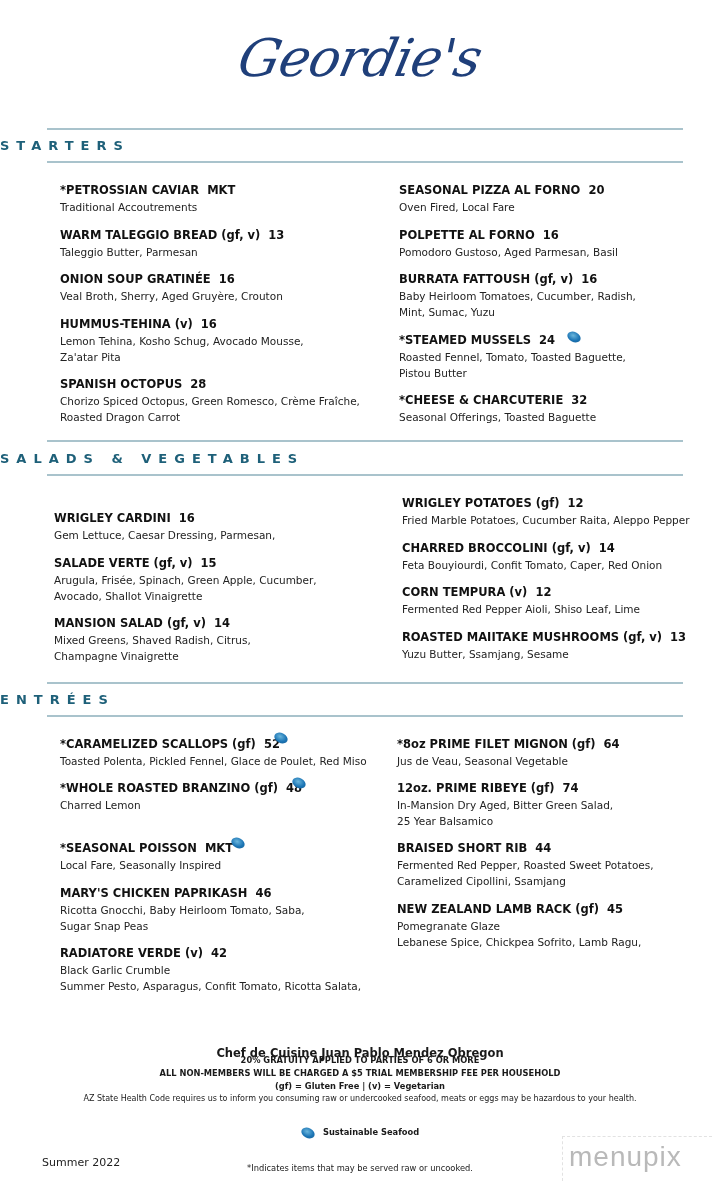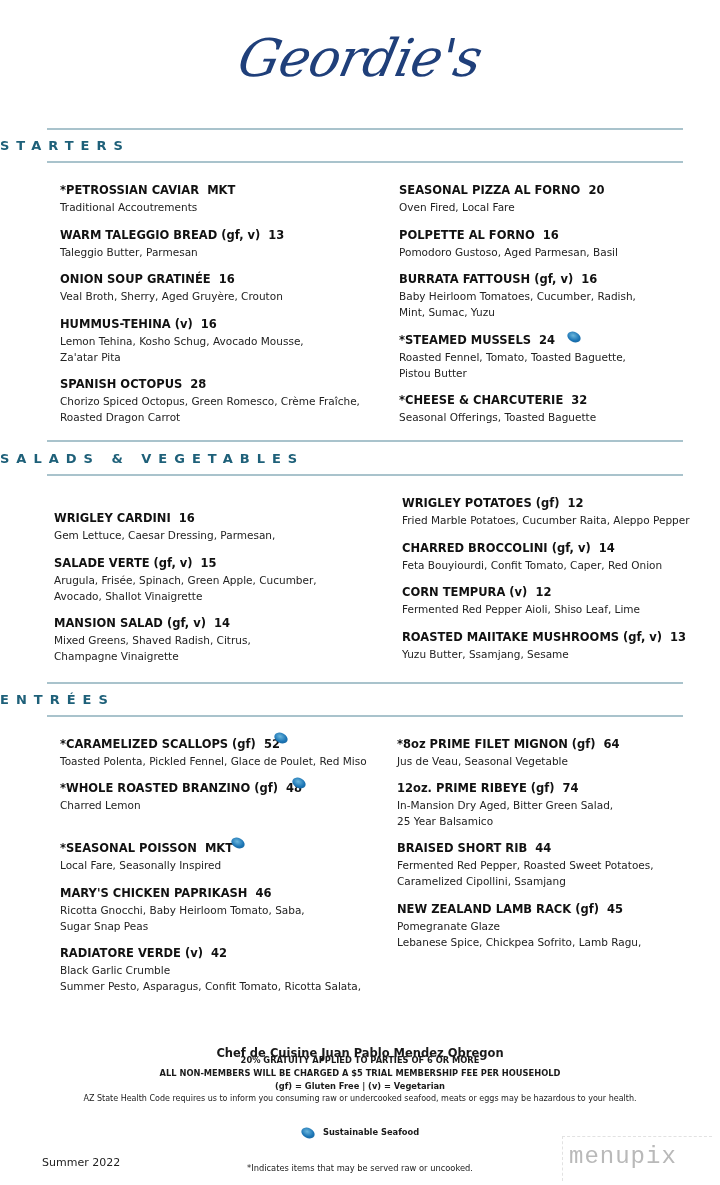--- a/index.html
+++ b/index.html
@@ -39,21 +39,21 @@
   }
   .abs-seafood { position: absolute; }
   .footer { position: absolute; left: 0; width: 720px; text-align: center; }
   .chef { font-family: "DejaVu Sans", sans-serif; font-weight: bold; font-size: 11.5px; top: 1034px; margin-top: 12px; }
   .note { font-family: "DejaVu Sans", sans-serif; font-size: 8.3px; line-height: 12.5px; }
   .note.bold { font-weight: bold; text-align: center; }
   .season { position: absolute; left: 42px; top: 1156px; font-family: "DejaVu Sans", sans-serif; font-size: 11px; color: #222; }
   .watermark {
     position: absolute; left: 562px; top: 1136px; width: 150px; height: 45px;
     border-left: 1px dashed #e2e2e2; border-top: 1px dashed #e2e2e2;
-    font-family: Liberation Mono, monospace; font-size: 24px; color: #b9b9b9;
+    font-family: Liberation Sans, sans-serif; font-size: 28px; color: #b9b9b9;
     letter-spacing: 1px; padding-left: 6px; box-sizing: border-box; line-height: 40px;
   }
 </style>
 </head>
 <body>
 
 <div class="logo">Geordie's</div>
 
 <div class="rule" style="top:128px"></div>
 <div class="section-title" style="top:138px">STARTERS</div>

